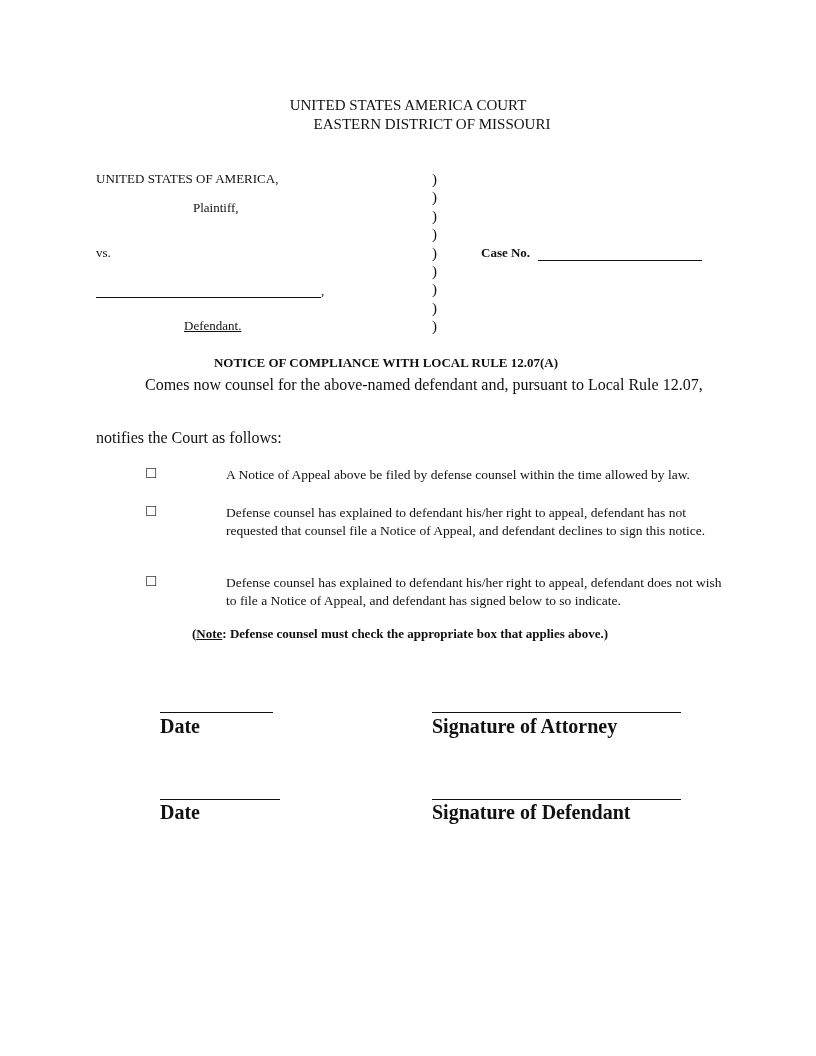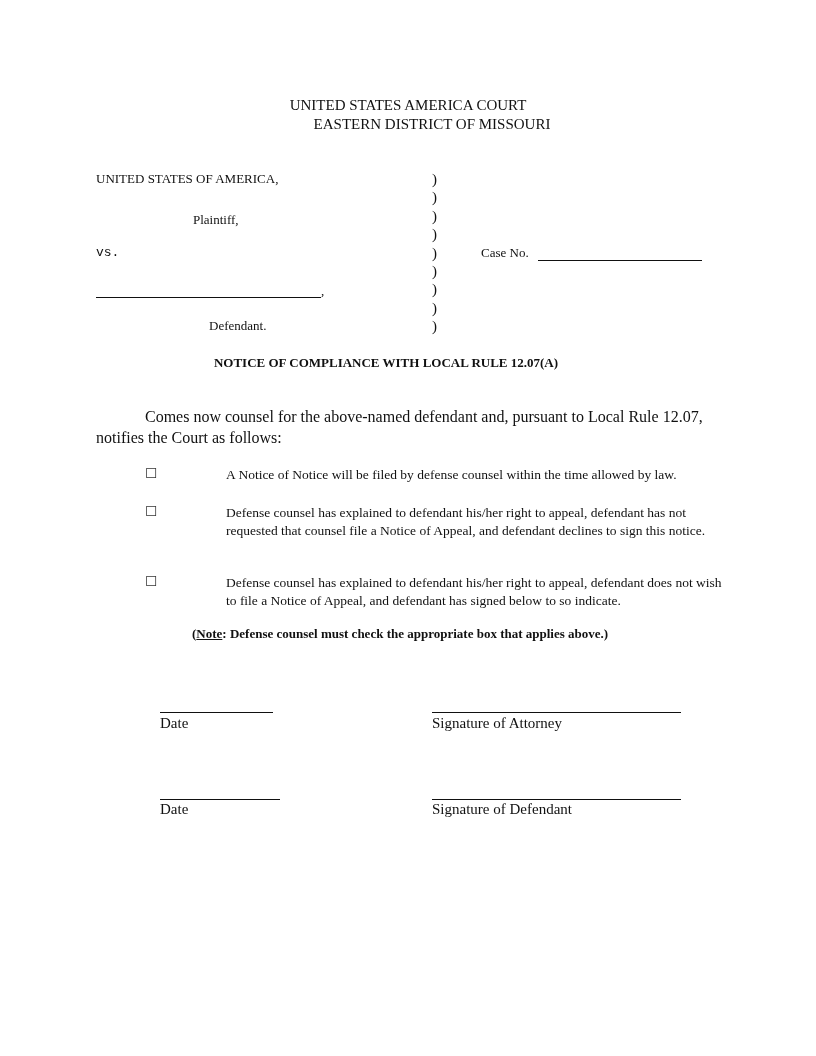--- a/index.html
+++ b/index.html
@@ -11,63 +11,63 @@
   .abs { position: absolute; white-space: nowrap; }
   .court { font-size: 15px; line-height: 19px; left: 0; width: 816px; text-align: center; }
   .body15 { font-size: 13px; }
   .body16 { font-size: 16px; }
   .paren { position: absolute; left: 432px; font-size: 15px; }
   .rule { position: absolute; height: 0; border-top: 1.2px solid #111; }
   .check { font-size: 14px; font-family: "DejaVu Sans", sans-serif; color: #333; }
   .opt { font-size: 13.5px; line-height: 18px; left: 226px; width: 505px; white-space: normal; }
   .bold { font-weight: bold; }
   .u { text-decoration: underline; }
-  .sig-label { font-size: 15px; }
+  .sig-label { font-size: 20px; font-weight: bold; }
   .field { cursor: text; }
 </style>
 </head>
 <body>
 
 <div class="abs court" style="top:96px;">UNITED STATES AMERICA COURT</div>
 <div class="abs court" style="top:115px;margin-left:24px;">EASTERN DISTRICT OF MISSOURI</div>
 
 <div class="abs body15" style="left:96px; top:171px;">UNITED STATES OF AMERICA,</div>
-<div class="abs body15" style="left:193px; top:212px;">Plaintiff,</div>
-<div class="abs body15" style="left:96px; top:245px;font-family:Liberation Mono, monospace;">vs.</div>
+<div class="abs body15" style="left:193px; top:200px;">Plaintiff,</div>
+<div class="abs body15" style="left:96px; top:245px;">vs.</div>
 
 <div class="abs field" style="left:96px; top:281px; width:225px; height:16px;">
   <span></span>
 </div>
 <div class="rule" style="left:96px; top:297px; width:225px;"></div>
 <div class="abs body15" style="left:321px; top:283px;">,</div>
-<div class="abs body15" style="left:209px; top:318px;">Defendant.</div>
+<div class="abs body15" style="left:184px; top:318px;text-decoration:underline;">Defendant.</div>
 
 <div class="paren" style="top:171px;">)</div>
 <div class="paren" style="top:189px;">)</div>
 <div class="paren" style="top:208px;">)</div>
 <div class="paren" style="top:226px;">)</div>
 <div class="paren" style="top:245px;">)</div>
 <div class="paren" style="top:263px;">)</div>
 <div class="paren" style="top:281px;">)</div>
 <div class="paren" style="top:300px;">)</div>
 <div class="paren" style="top:318px;">)</div>
 
-<div class="abs body15" style="left:481px; top:245px;">Case No.</div>
+<div class="abs body15" style="left:481px; top:245px;font-weight:bold;">Case No.</div>
 <div class="abs field" style="left:538px; top:244px; width:164px; height:16px;">
   <span></span>
 </div>
 <div class="rule" style="left:538px; top:260px; width:164px;"></div>
 
 <div class="abs body15 bold" style="left:0; width:772px; text-align:center; top:355px;">NOTICE OF COMPLIANCE WITH LOCAL RULE 12.07(A)</div>
 
-<div class="abs body16" style="left:145px; top:408px;">Comes now counsel for the above-named defendant and, pursuant to Local Rule 12.07,</div>
+<div class="abs body16" style="left:145px; top:376px;">Comes now counsel for the above-named defendant and, pursuant to Local Rule 12.07,</div>
 <div class="abs body16" style="left:96px; top:429px;text-align:right;">notifies the Court as follows:</div>
 
 <div class="abs check" style="left:145px; top:465px;">☐</div>
-<div class="abs opt" style="top:466px;">A Notice of Notice will be filed by defense counsel within the time allowed by law.</div>
+<div class="abs opt" style="top:466px;">A Notice of Appeal above be filed by defense counsel within the time allowed by law.</div>
 
 <div class="abs check" style="left:145px; top:503px;">☐</div>
 <div class="abs opt" style="top:504px;">Defense counsel has explained to defendant his/her right to appeal, defendant has not requested that counsel file a Notice of Appeal, and defendant declines to sign this notice.</div>
 
 <div class="abs check" style="left:145px; top:573px;">☐</div>
 <div class="abs opt" style="top:574px;">Defense counsel has explained to defendant his/her right to appeal, defendant does not wish to file a Notice of Appeal, and defendant has signed below to so indicate.</div>
 
 <div class="abs body15 bold" style="left:192px; top:626px;">
   <span>(</span><span class="u">Note</span><span>:  Defense counsel must check the appropriate box that applies above.)</span>
 </div>

